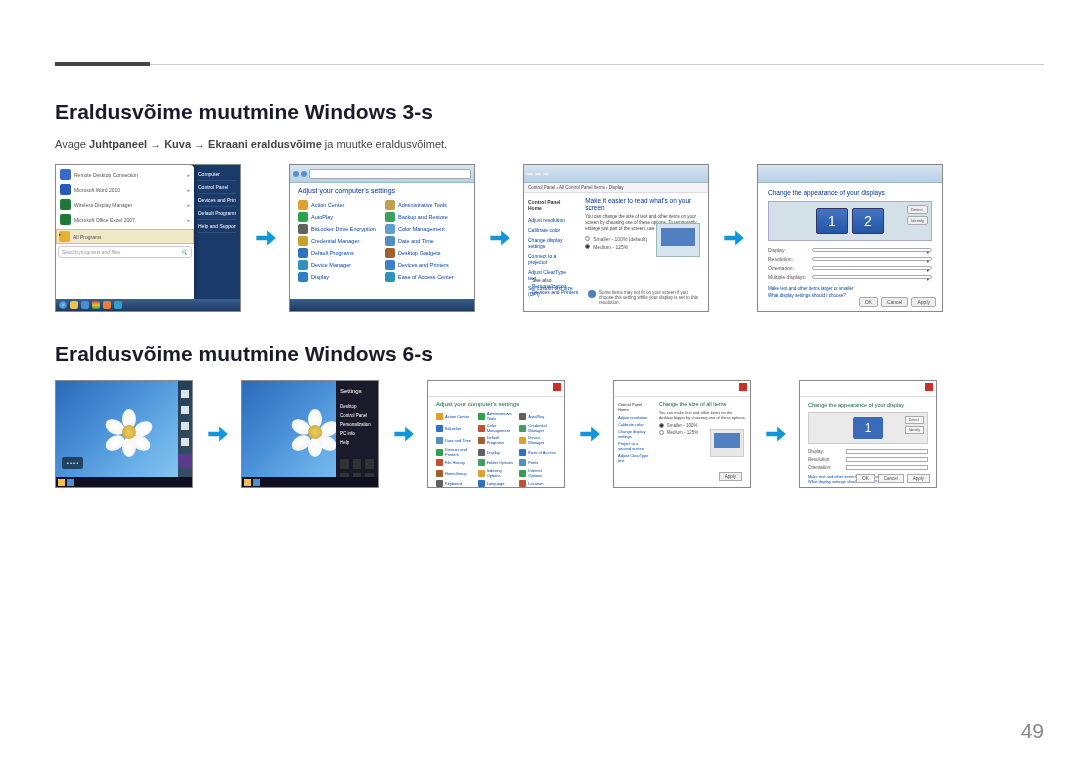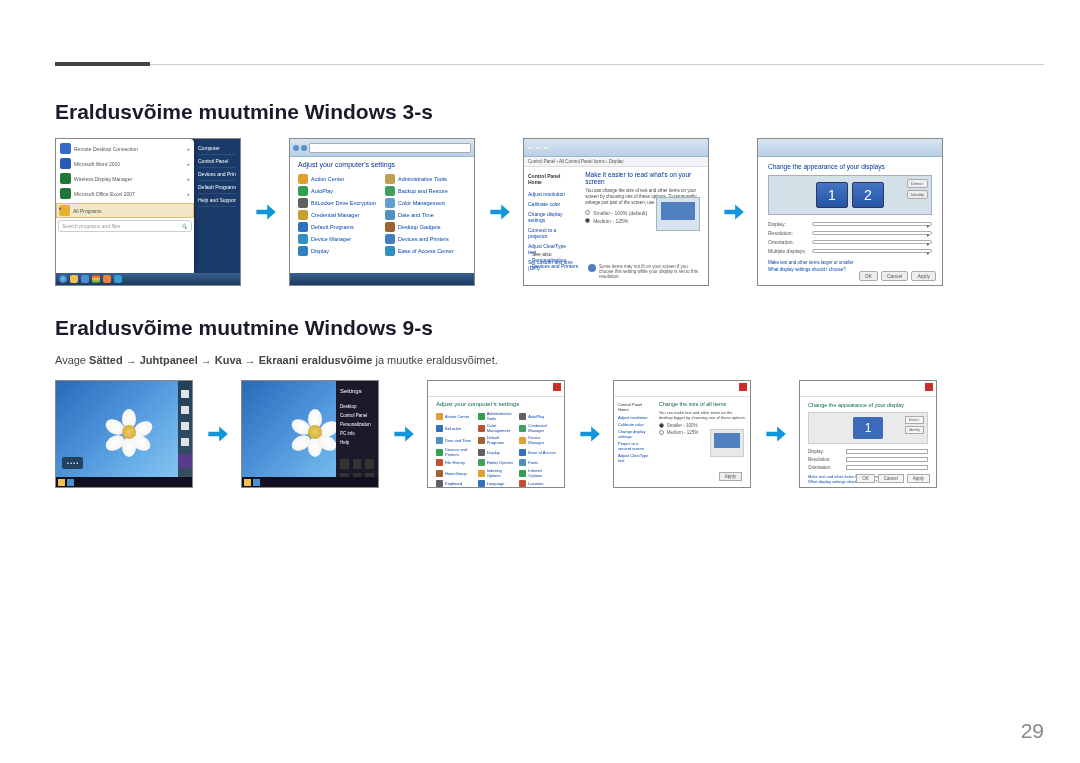--- a/index.html
+++ b/index.html
@@ -205,20 +205,23 @@
 </style>
 </head>
 <body>
 
 <div class="header-line"></div>
 <div class="header-bar"></div>
 
 <div class="content">
 
   <h2>Eraldusvõime muutmine Windows 3-s</h2>
+  <p class="instr">
+    <span>Avage </span><span class="bold">Juhtpaneel</span><span class="arrow">→</span><span class="bold">Kuva</span><span class="arrow">→</span><span class="bold">Ekraani eraldusvõime</span><span> ja muutke eraldusvõimet.</span>
+  </p>
 
   <div class="row">
 
     <div class="shot s7-1">
       <div class="bg"></div>
       <div class="side">
           <div>Computer</div>
           <div>Control Panel</div>
           <div>Devices and Printers</div>
           <div>Default Programs</div>
@@ -431,24 +434,21 @@
       </div>
       <div class="foot">
           <span>OK</span>
           <span>Cancel</span>
           <span>Apply</span>
         </div>
     </div>
   </div>
 
   <div class="sec2">
-  <h2>Eraldusvõime muutmine Windows 9-s</h2>
-  <p class="instr">
-    <span>Avage </span><span class="bold">Sätted</span><span class="arrow">→</span><span class="bold">Juhtpaneel</span><span class="arrow">→</span><span class="bold">Kuva</span><span class="arrow">→</span><span class="bold">Ekraani eraldusvõime</span><span> ja muutke eraldusvõimet.</span>
-  </p>
+  <h2>Eraldusvõime muutmine Windows 6-s</h2>
 
   <div class="row win8">
 
     <div class="shot s8-desk">
       <div class="wall"></div>
       <div class="flower">
             <div class="petal" style="left:14px;top:-2px"></div>
             <div class="petal" style="left:28px;top:8px;transform:rotate(60deg)"></div>
             <div class="petal" style="left:26px;top:22px;transform:rotate(120deg)"></div>
             <div class="petal" style="left:14px;top:26px;transform:rotate(180deg)"></div>
@@ -689,13 +689,13 @@
       <div class="foot">
             <span>OK</span>
             <span>Cancel</span>
             <span>Apply</span>
           </div>
     </div>
   </div>
   </div>
 </div>
 
-<div class="page-num">29</div>
+<div class="page-num">49</div>
 
 </body></html>

